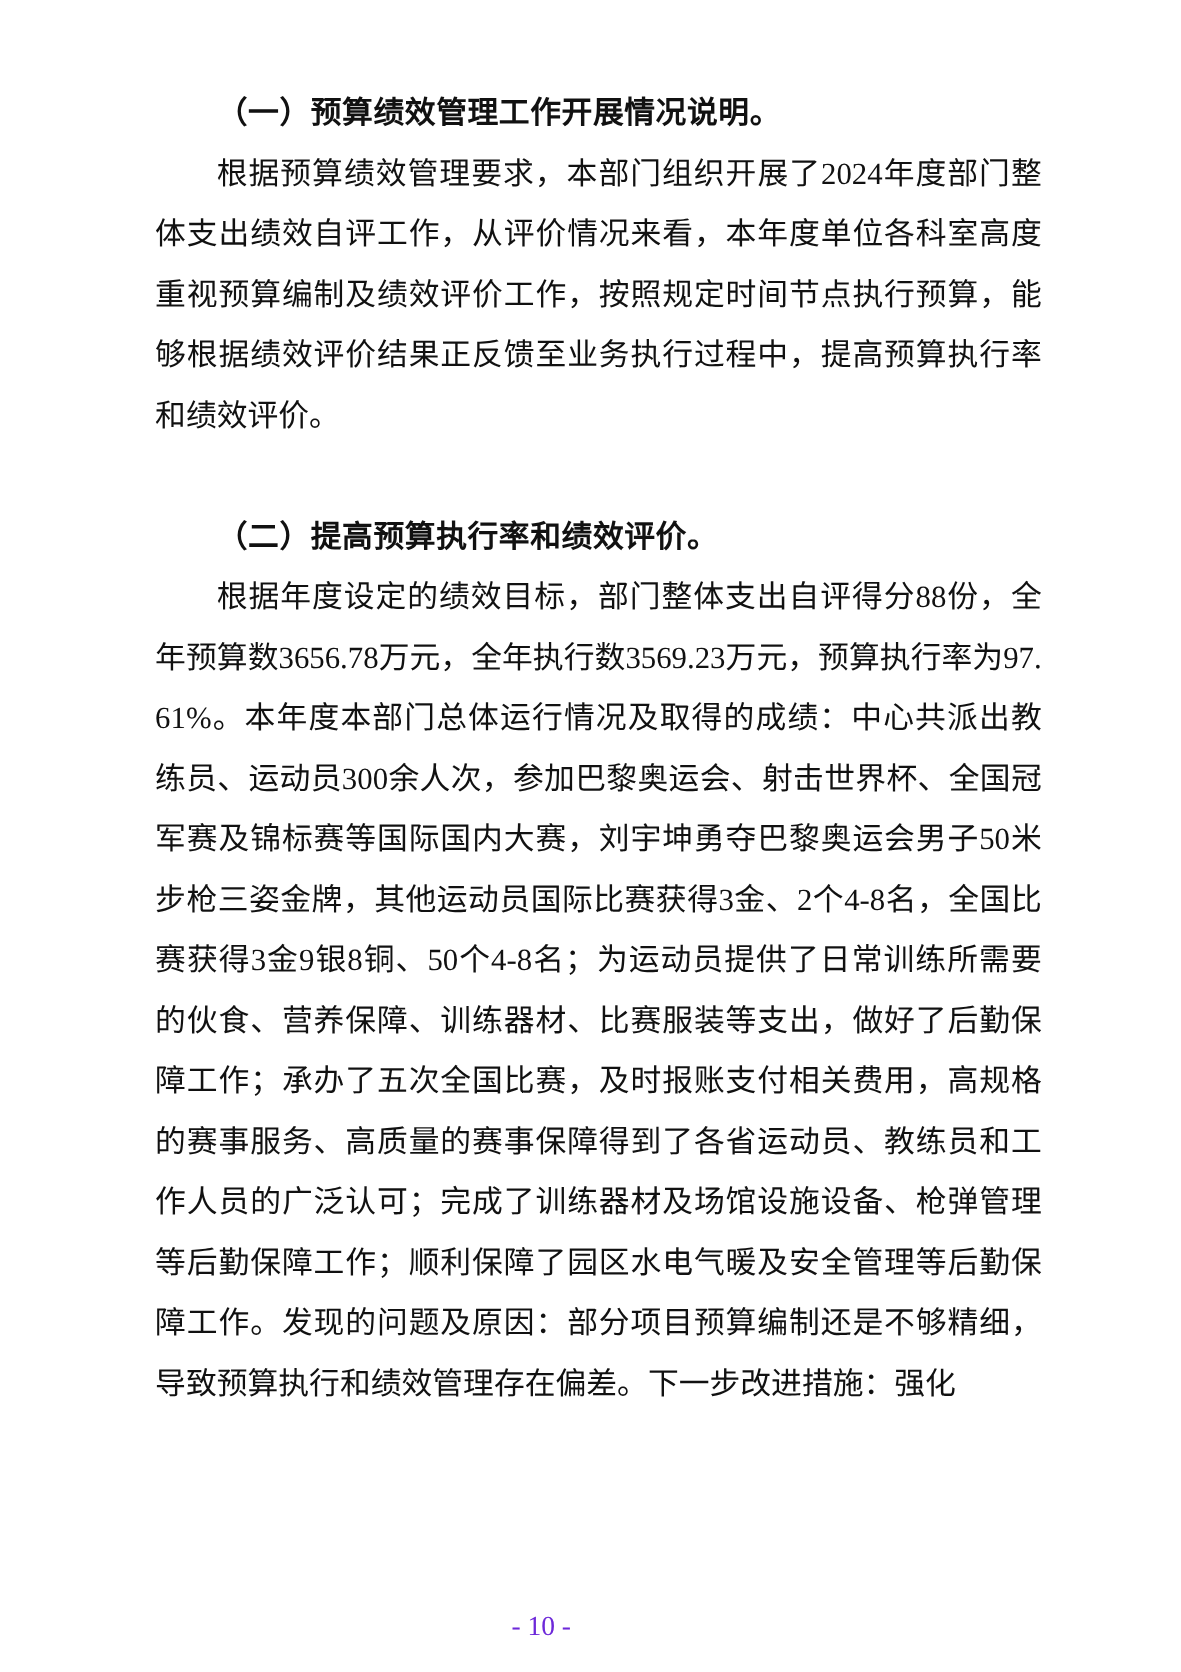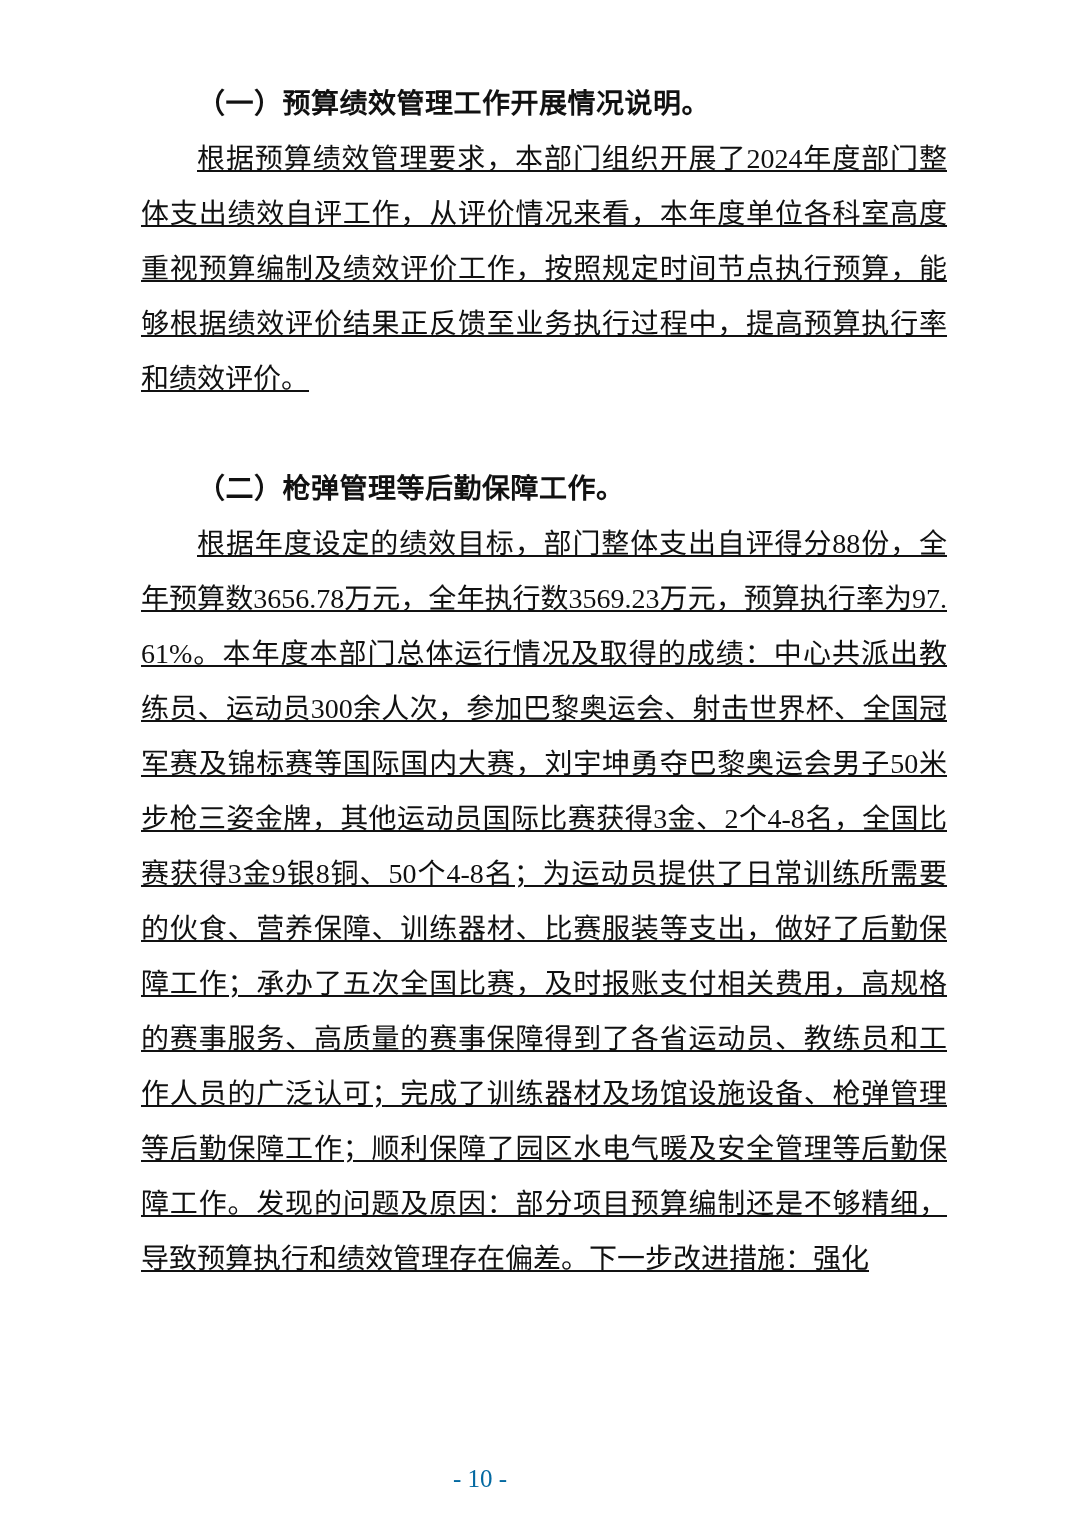--- a/index.html
+++ b/index.html
@@ -36,44 +36,43 @@
   }
   .para {
     margin: 0;
     font-size: 28px;
     font-weight: normal;
     line-height: 55px;
     text-indent: 2em;
     text-align: justify;
     text-justify: inter-ideograph;
     word-break: break-all;
-    text-decoration: underline;
   }
   .footer {
     position: absolute;
     top: 1464px;
-    left: 0;
+    left: 12px;
     width: 100%;
     text-align: center;
     font-size: 25px;
     line-height: 30px;
-    color: #0369a1;
+    color: #6d28d9;
   }
 </style>
 </head>
 <body>
 
 <div class="page">
   <div class="content">
 
     <h2 class="heading">（一）预算绩效管理工作开展情况说明。</h2>
 
     <p class="para">根据预算绩效管理要求，本部门组织开展了2024年度部门整体支出绩效自评工作，从评价情况来看，本年度单位各科室高度重视预算编制及绩效评价工作，按照规定时间节点执行预算，能够根据绩效评价结果正反馈至业务执行过程中，提高预算执行率和绩效评价。</p>
 
 
-    <h2 class="heading section-gap">（二）枪弹管理等后勤保障工作。</h2>
+    <h2 class="heading section-gap">（二）提高预算执行率和绩效评价。</h2>
 
     <p class="para">根据年度设定的绩效目标，部门整体支出自评得分88份，全年预算数3656.78万元，全年执行数3569.23万元，预算执行率为97.61%。本年度本部门总体运行情况及取得的成绩：中心共派出教练员、运动员300余人次，参加巴黎奥运会、射击世界杯、全国冠军赛及锦标赛等国际国内大赛，刘宇坤勇夺巴黎奥运会男子50米步枪三姿金牌，其他运动员国际比赛获得3金、2个4-8名，全国比赛获得3金9银8铜、50个4-8名；为运动员提供了日常训练所需要的伙食、营养保障、训练器材、比赛服装等支出，做好了后勤保障工作；承办了五次全国比赛，及时报账支付相关费用，高规格的赛事服务、高质量的赛事保障得到了各省运动员、教练员和工作人员的广泛认可；完成了训练器材及场馆设施设备、枪弹管理等后勤保障工作；顺利保障了园区水电气暖及安全管理等后勤保障工作。发现的问题及原因：部分项目预算编制还是不够精细，导致预算执行和绩效管理存在偏差。下一步改进措施：强化</p>
 
   </div>
 
   <div class="footer">- 10 -</div>
 </div>
 
 </body></html>

